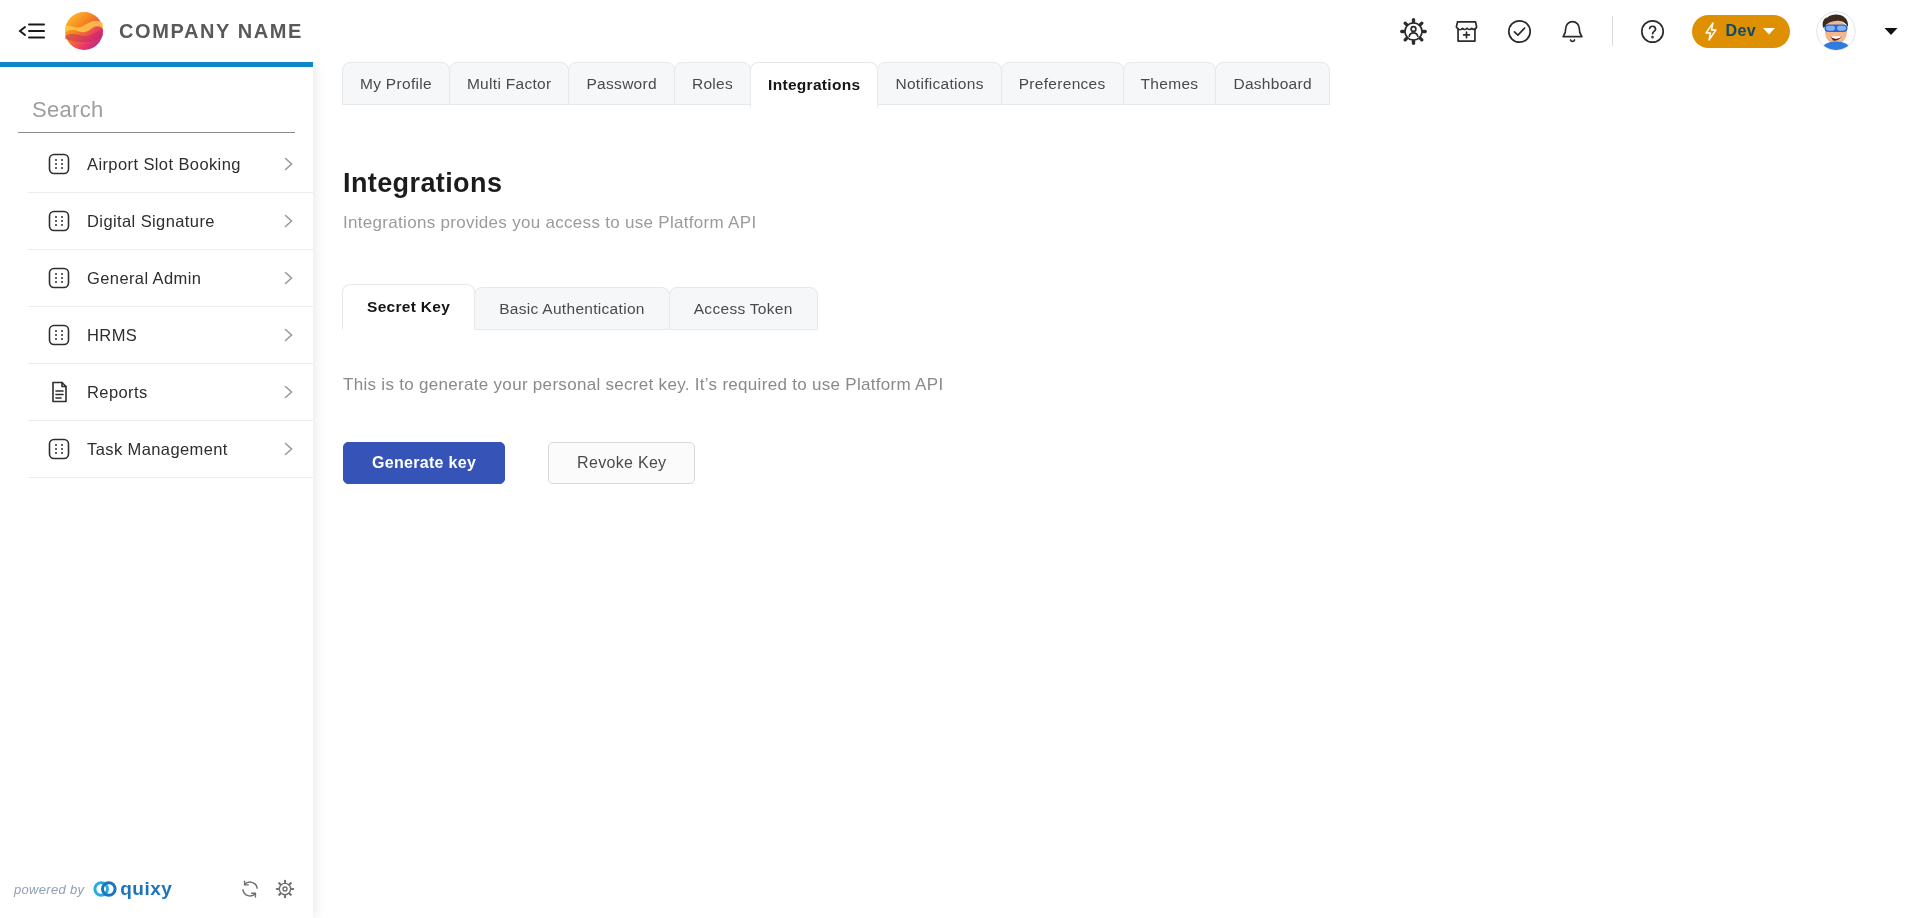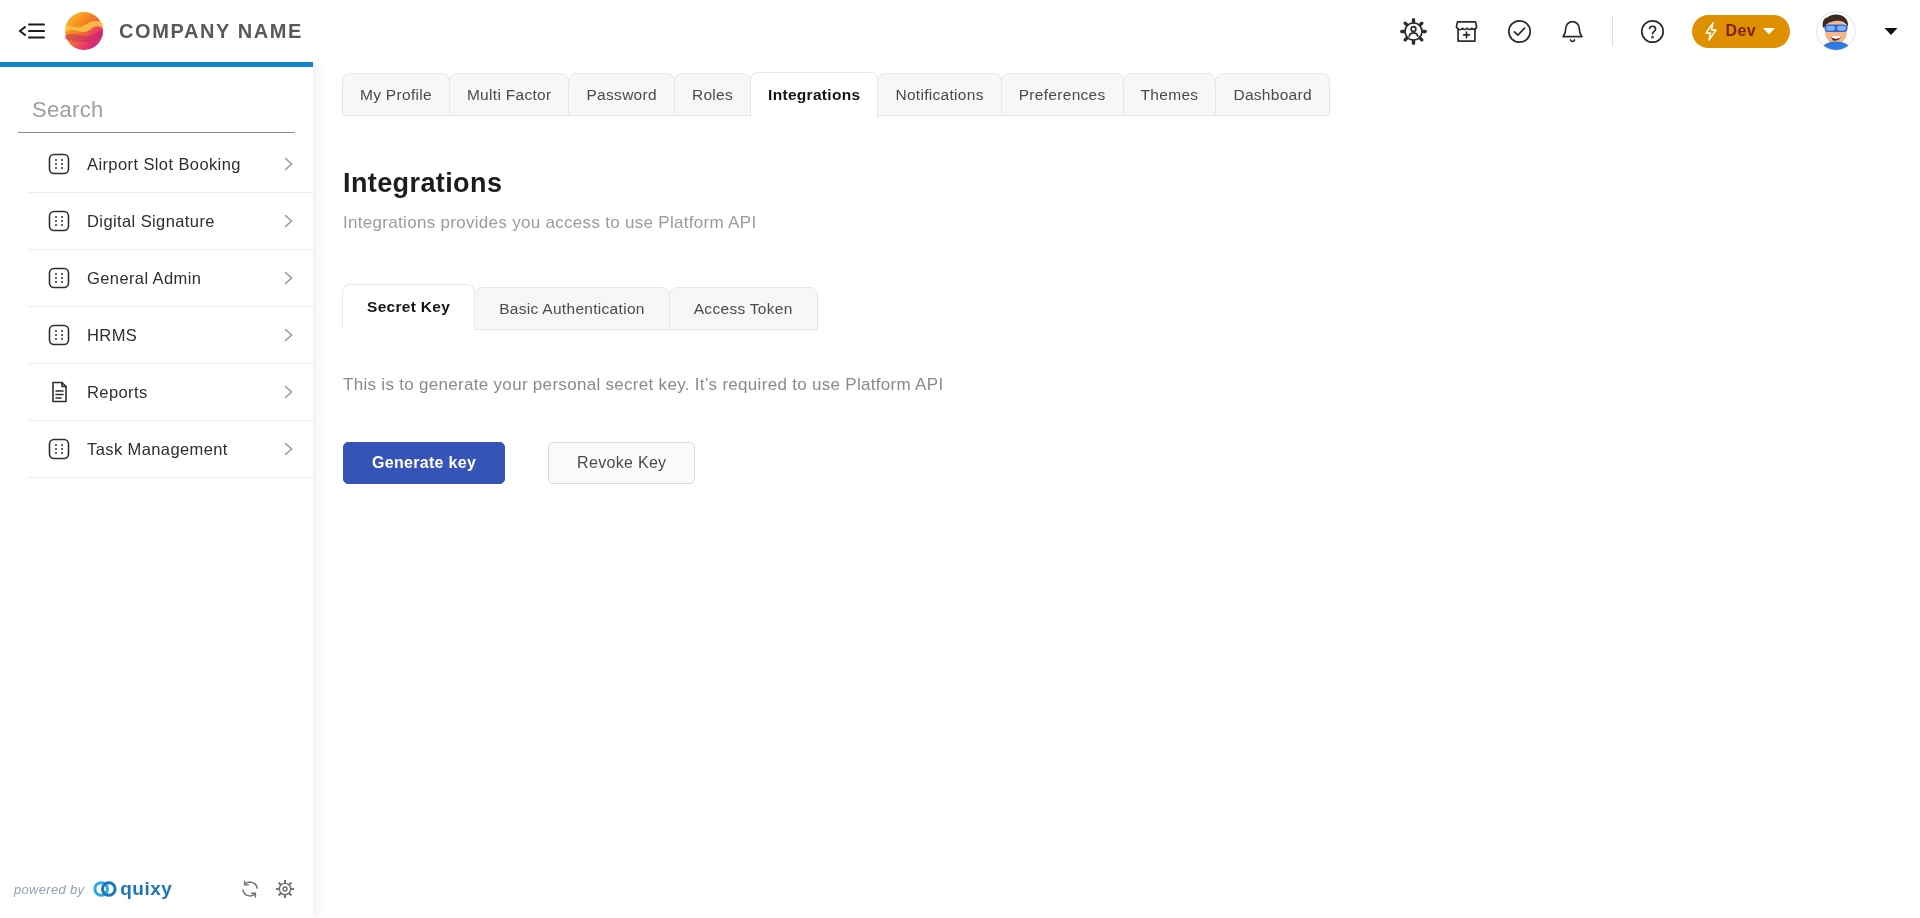--- a/index.html
+++ b/index.html
@@ -11,21 +11,21 @@
     justify-content:space-between; padding:0 20px 0 14px; position:relative; z-index:5; }
   .hdr-left { display:flex; align-items:center; gap:16px; }
   .collapse-btn { background:none; border:none; cursor:pointer; display:flex; align-items:center; padding:4px; }
   .brand-logo { width:38px; height:38px; display:block; }
   .company-name { font-size:20px; font-weight:bold; color:#58595B; letter-spacing:1.6px; }
 
   .hdr-right { display:flex; align-items:center; gap:26px; }
   .hicon { background:none; border:none; cursor:pointer; display:flex; align-items:center; padding:0; }
   .hdr-divider { width:1px; height:30px; background:#ddd; }
   .env-pill { display:flex; align-items:center; gap:7px; background:#DE9000; border:none; cursor:pointer;
-    border-radius:999px; padding:7px 15px 7px 12px; color:#7f1d1d; font-size:16px; font-weight:bold;
+    border-radius:999px; padding:7px 15px 7px 12px; color:#0c4a6e; font-size:16px; font-weight:bold;
     font-family:"Liberation Sans", sans-serif; letter-spacing:.4px; }
   .avatar-btn { background:none; border:none; padding:0; cursor:pointer; }
   .avatar { width:40px; height:40px; border-radius:50%; display:block; }
   .hdr-caret { background:none; border:none; cursor:pointer; padding:0 2px; display:flex; align-items:center; }
 
   
   .layout { display:flex; height:856px; }
 
   
   .sidebar { width:313px; min-width:313px; background:#fff; position:relative; z-index:4;
@@ -42,21 +42,21 @@
   .side-footer { position:absolute; bottom:0; left:0; width:100%; display:flex; align-items:center;
     padding:16px 18px 18px 14px; background:#fff; }
   .powered-by { font-style:italic; font-size:13px; color:#8FA0B3; margin-right:8px; letter-spacing:.3px; }
   .quixy-wrap { display:flex; align-items:center; gap:2px; }
   .quixy-text { font-size:19px; font-weight:bold; color:#1B75BC; letter-spacing:.5px; }
   .foot-icons { margin-left:auto; display:flex; align-items:center; gap:15px; }
   .foot-icons button { background:none; border:none; cursor:pointer; padding:0; display:flex; }
 
   
   .main { flex:1; background:#fff; display:flex; flex-direction:column; }
-  .tabstrip { display:flex; align-items:center; padding-left:30px; height:65px; background:#fff; }
+  .tabstrip { display:flex; align-items:flex-start; padding-left:30px; height:65px; background:#fff; }
   .tab { height:43px; display:flex; align-items:center; padding:0 17px; margin-left:-1px;
     background:#F6F7F8; border:1px solid #E7E8EA; border-radius:8px 8px 0 0;
     font-size:15.5px; color:#4A4A4A; letter-spacing:.3px; cursor:pointer; white-space:nowrap;
     font-family:"Liberation Sans", sans-serif; }
   .tab.active { background:#fff; border-bottom-color:#fff; font-weight:bold; color:#151515; height:46px; }
 
   .content { padding:41px 40px 0 30px; }
   .page-title { font-size:27px; font-weight:bold; color:#1C1C1C; letter-spacing:.4px; }
   .page-subtitle { margin-top:14px; font-size:17px; color:#9B9B9B; letter-spacing:.3px; }
 

